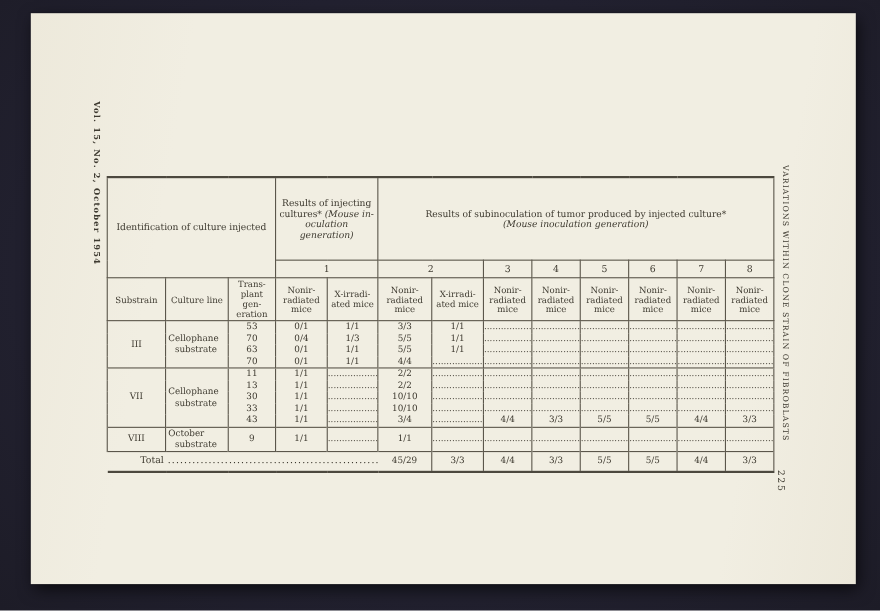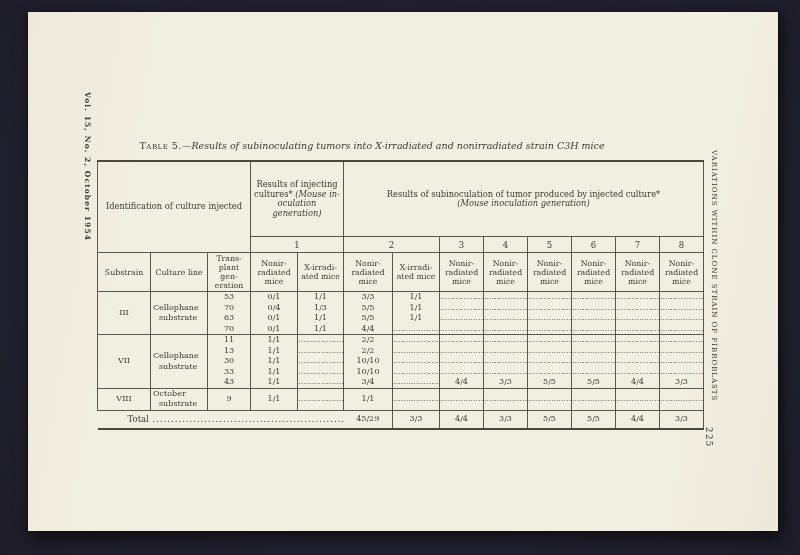--- a/index.html
+++ b/index.html
@@ -66,21 +66,20 @@
 </style>
 </head>
 <body>
 
 <div class="page">
 
   <div class="vtext vol-line">Vol. 15, No. 2, October 1954</div>
   <div class="vtext running-head">VARIATIONS WITHIN CLONE STRAIN OF FIBROBLASTS</div>
   <div class="vtext folio">225</div>
 
-  <div class="title"><span class="tlabel">Table 5.</span><em>—Results of subinoculating tumors into X-irradiated and nonirradiated strain C3H mice</em></div>
 
   <div class="tablewrap">
     <table>
       <colgroup>
         <col style="width:53px">
           <col style="width:57px">
           <col style="width:43px">
         <col style="width:47px">
           <col style="width:46px">
           <col style="width:49px">

